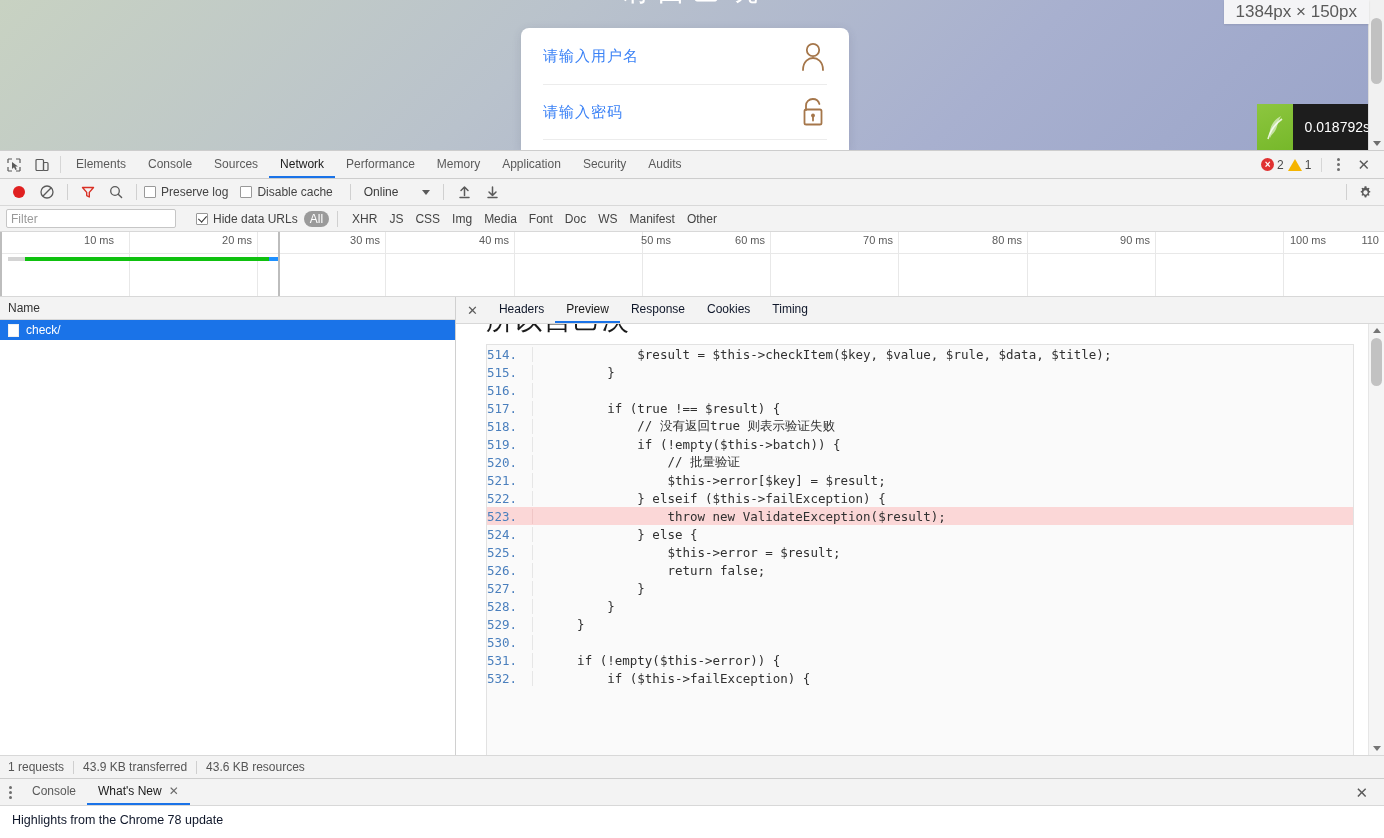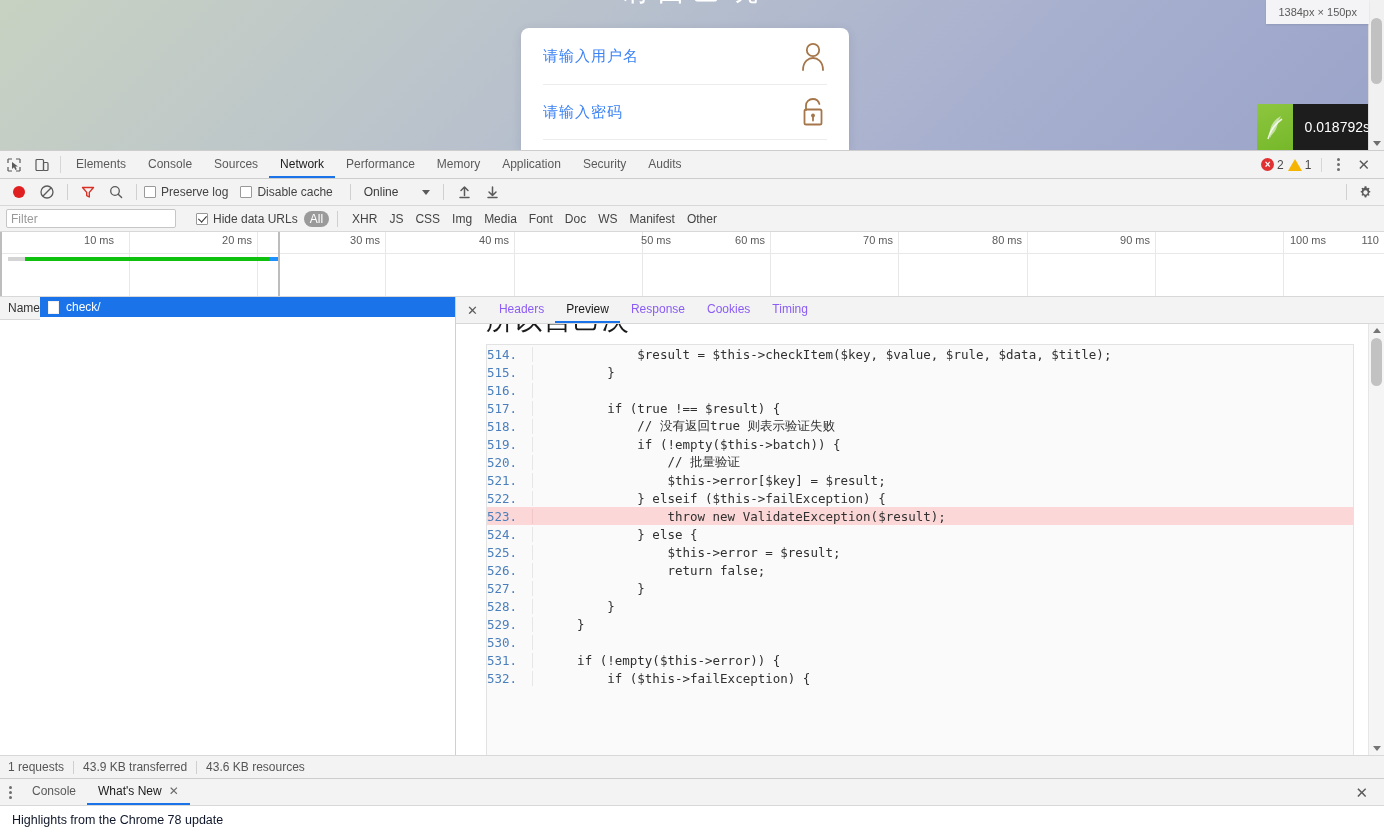--- a/index.html
+++ b/index.html
@@ -63,21 +63,21 @@
     display: flex; align-items: center; justify-content: center;
   }
   .trace-time {
     background: #1d1d1d; color: #fff; font-size: 14px;
     display: flex; align-items: center; padding: 0 14px 0 12px;
   }
 
   
   .size-tip {
     position: absolute; right: 15px; top: 0; height: 24px;
-    background: #f4f4f6; color: #5a5a5a; font-size: 11px;
+    background: #f4f4f6; color: #5a5a5a; font-size: 17px;
     display: flex; align-items: center; padding: 0 12px;
     box-shadow: 0 1px 2px rgba(0,0,0,0.10);
   }
 
   
   .devtools {
     position: absolute; left: 0; top: 150px; width: 1384px; height: 688px;
     background: #f3f3f3; border-top: 1px solid #cdcdcd;
     font-size: 12px; color: #333;
     display: flex; flex-direction: column;
@@ -172,21 +172,21 @@
     transform: translateX(-100%); padding-right: 5px; white-space: nowrap;
   }
   .ov-hdr-line { position: absolute; left: 0; right: 0; top: 21px; height: 1px; background: #e8e8e8; }
   .ov-bar-grey { position: absolute; top: 25px; height: 4px; background: #d4d4d4; }
   .ov-bar-green { position: absolute; top: 25px; height: 4px; background: #0fc10f; }
   .ov-bar-blue { position: absolute; top: 25px; height: 4px; background: #1e90ff; }
   .ov-edge { position: absolute; top: 0; bottom: 0; width: 2px; background: #bdbdbd; }
 
   
   .nw-split { flex: 1; display: flex; min-height: 0; }
-  .req-panel { width: 455px; background: #fff; border-right: 1px solid #d0d0d0; display: flex; flex-direction: row; }
+  .req-panel { width: 455px; background: #fff; border-right: 1px solid #d0d0d0; display: flex; flex-direction: column; }
   .req-head {
     height: 22px; background: #f3f3f3; border-bottom: 1px solid #d8d8d8;
     display: flex; align-items: center; padding-left: 8px; color: #333; font-size: 12px;
     flex: none;
   }
   .req-list { flex: 1; overflow: hidden; }
   .req-row {
     height: 20px; display: flex; align-items: center; padding-left: 8px;
     font-size: 12px; cursor: pointer;
   }
@@ -197,21 +197,21 @@
   }
   .req-row:not(.selected) .doc-ico { background: #e4e4e4; }
 
   .detail-panel { flex: 1; background: #fff; display: flex; flex-direction: column; min-width: 0; }
   .detail-tabs {
     height: 26px; background: #f3f3f3; border-bottom: 1px solid #d8d8d8;
     display: flex; align-items: stretch; flex: none;
   }
   .dt-x { padding: 0 10px 0 11px; display: flex; align-items: center; color: #5a5a5a; font-size: 13px; cursor: pointer; }
   .d-tab {
-    padding: 0 11px; display: flex; align-items: center; color: #8b5cf6;
+    padding: 0 11px; display: flex; align-items: center; color: #0f172a;
     font-size: 12px; cursor: pointer; border-bottom: 2px solid transparent;
   }
   .d-tab.active { color: #1a1a1a; border-bottom-color: #1a73e8; }
 
   .preview-body { flex: 1; position: relative; background: #fff; overflow: hidden; display: flex; }
   .preview-inner { flex: 1; position: relative; overflow: hidden; }
 
   .err-page {
     position: absolute; left: 18px; top: -22px; right: 0; bottom: 0;
   }

